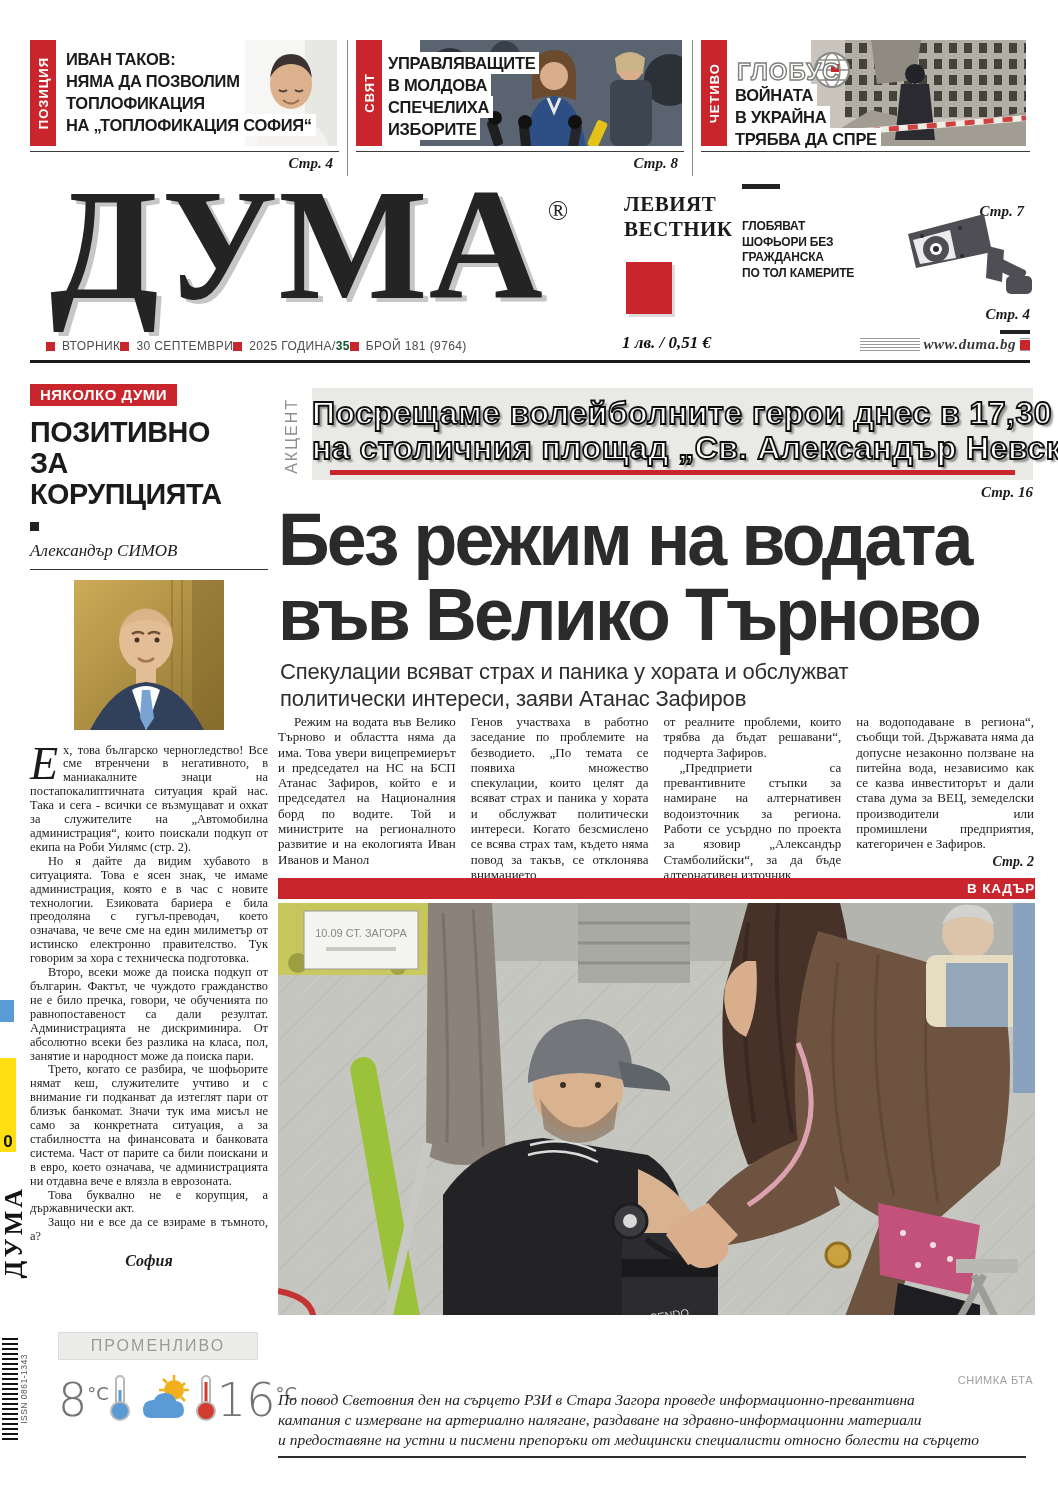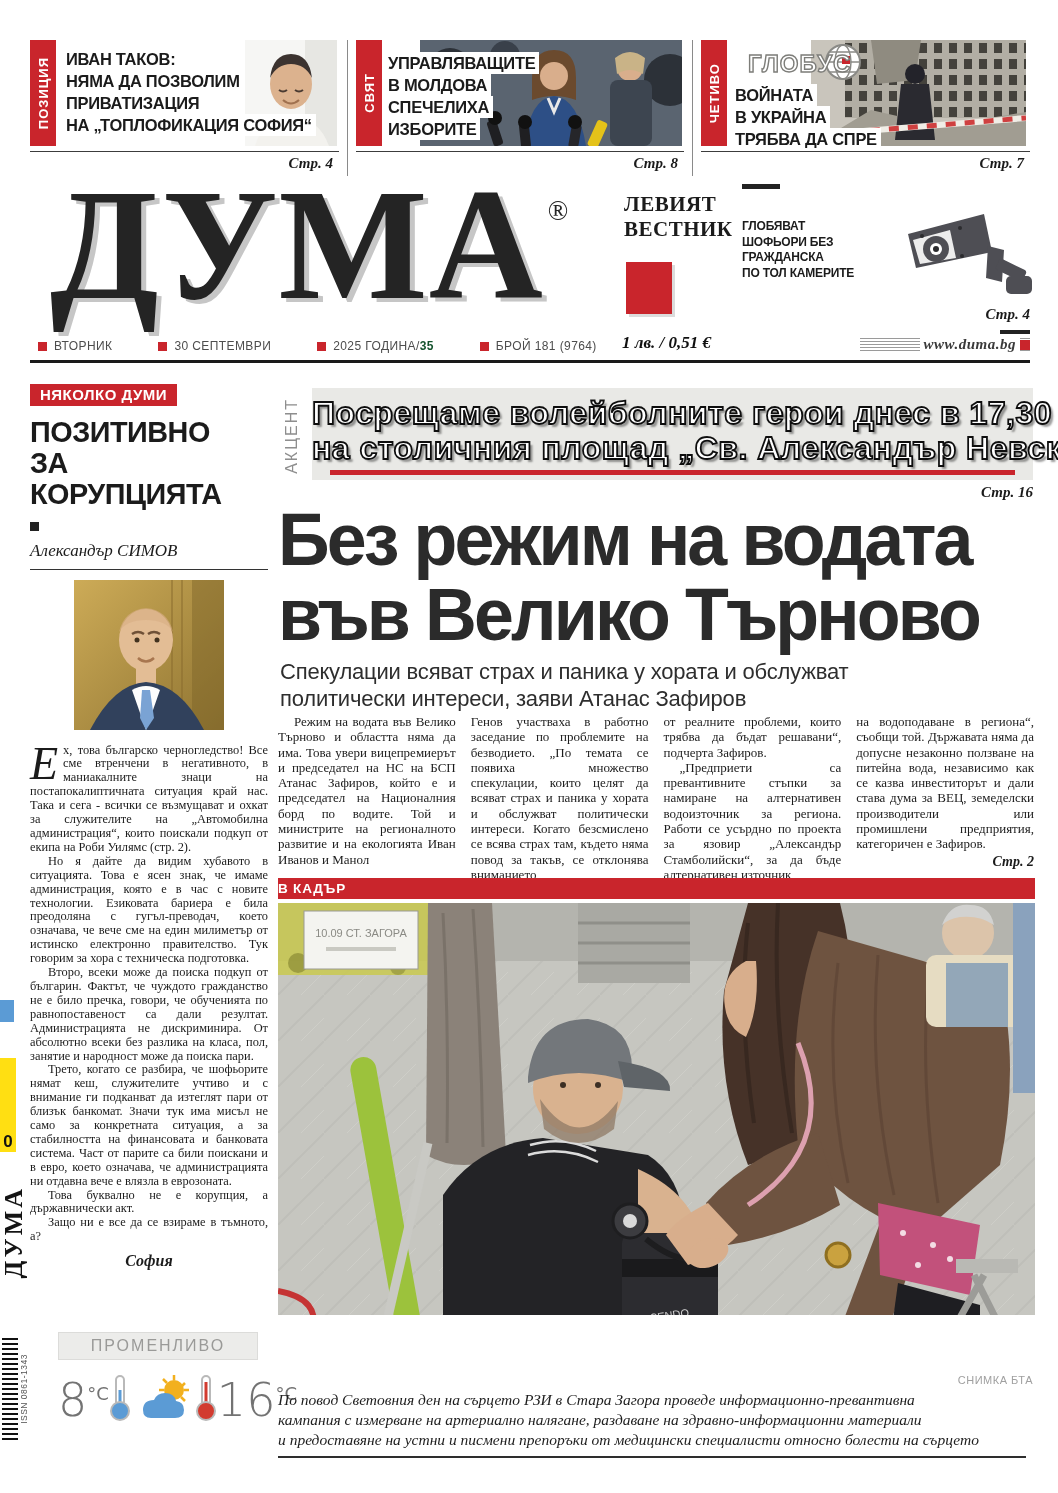--- a/index.html
+++ b/index.html
@@ -28,21 +28,21 @@
   .logo-text { font-family:"Liberation Serif", serif; font-weight:700; font-size:158px; line-height:.80; letter-spacing:1px; color:#242424; text-shadow:5px 4px 0 #c6c6c6; }
   .reg { font-family:"Liberation Serif", serif; font-size:27px; margin-top:14px; margin-left:4px; color:#242424; }
   .tagline { position:absolute; left:594px; top:12px; font-family:"Liberation Serif", serif; font-weight:700; font-size:21px; line-height:1.2; letter-spacing:.5px; }
   .red-sq { position:absolute; left:596px; top:82px; width:46px; height:52px; background:#c9252c; box-shadow:3px 3px 0 #dcdcdc; }
   .promo { position:absolute; left:712px; top:4px; width:292px; height:160px; }
   .promo-dash { width:38px; height:5px; background:#222; }
   .promo-title { margin-top:30px; width:170px; font-weight:700; font-size:12px; line-height:1.3; letter-spacing:-0.2px; }
   .promo-cam { position:absolute; right:2px; top:22px; }
   .promo-page { position:absolute; right:4px; top:122px; font:italic 700 15px "Liberation Serif", serif; }
   .promo-dash2 { position:absolute; right:4px; top:146px; width:30px; height:4px; background:#222; }
-  .dateline { position:absolute; left:8px; top:159px; display:flex; gap:46px; font-size:12px; color:#4d4d4d; letter-spacing:.4px; align-items:center; }
+  .dateline { position:absolute; left:16px; top:159px; display:flex; font-size:12px; color:#4d4d4d; letter-spacing:.4px; align-items:center; }
   .dl-item::before { content:""; display:inline-block; width:9px; height:9px; background:#c9252c; margin-right:7px; vertical-align:-1px; }
   .dl-red { color:#14532d; font-weight:700; }
   .price { position:absolute; left:592px; top:153px; font:italic 700 17px "Liberation Serif", serif; color:#111; }
   .website { position:absolute; right:0; top:156px; width:170px; height:17px; background:repeating-linear-gradient(180deg,#fff 0 2px,#9a9a9a 2px 3px); display:flex; align-items:center; justify-content:flex-end; }
   .website span { background:#fff; padding:0 4px; font:italic 700 15px "Liberation Serif", serif; color:#3a3a3a; letter-spacing:.5px; }
   .website i { display:block; width:10px; height:10px; background:#c9252c; }
   .rule-top { position:absolute; left:30px; top:360px; width:1000px; height:3px; background:#1a1a1a; }
 
   
   .opinion { position:absolute; left:30px; top:384px; width:238px; }
@@ -86,21 +86,21 @@
   .headline { position:absolute; left:278px; top:502px; transform:scaleX(.97); transform-origin:left top; }
   .headline div { font-weight:700; font-size:74px; line-height:75px; letter-spacing:-3px; color:#2b2b2b; white-space:nowrap; }
   .subhead { position:absolute; left:280px; top:658px; font-size:22px; line-height:27px; color:#2e2e2e; letter-spacing:-0.2px; }
   .cols { position:absolute; left:278px; top:714px; width:756px; display:flex; gap:15px; }
   .col { width:178px; }
   .col p { font-family:"Liberation Serif", serif; font-size:13px; line-height:15.3px; text-align:justify; }
   .col p.ind { text-indent:16px; }
   .col-page { text-align:right; font:italic 700 14px "Liberation Serif", serif; margin-top:2px; }
 
   
-  .kicker { position:absolute; left:278px; top:878px; width:757px; height:21px; background:#c9252c; display:flex; align-items:center; justify-content:flex-start; }
+  .kicker { position:absolute; left:278px; top:878px; width:757px; height:21px; background:#c9252c; display:flex; align-items:center; justify-content:flex-end; }
   .kicker span { color:#fff; font-weight:700; font-size:13.5px; letter-spacing:.8px; }
   .news-photo { position:absolute; left:278px; top:903px; width:757px; height:412px; overflow:hidden; background:#c6c6c0; }
   .credit { position:absolute; left:278px; top:1374px; width:755px; text-align:right; font-size:11px; color:#a0a0a0; letter-spacing:.5px; }
   .caption { position:absolute; left:278px; top:1390px; width:752px; font:italic 15.5px/1.28 "Liberation Serif", serif; color:#1d1d1d; }
   .rule-bottom { position:absolute; left:278px; top:1456px; width:748px; height:2px; background:#2e2e2e; }
 </style>
 </head>
 <body>
 
 <div class="page">
@@ -119,21 +119,21 @@
           <path d="M25 38 Q28 14 46 14 Q64 14 67 38 Q60 24 46 24 Q32 24 25 38 Z" fill="#3c3330"></path>
           <path d="M34 50 q4 3 8 0 M50 50 q4 3 8 0" stroke="#4a3b32" stroke-width="2" fill="none"></path>
           <path d="M38 60 q8 7 16 0" stroke="#a0714f" stroke-width="2" fill="none"></path>
           <path d="M10 106 Q18 78 46 76 Q74 78 84 106 Z" fill="#f3f2ee"></path>
           <path d="M40 78 L46 92 L52 78" stroke="#cfcfc8" stroke-width="2" fill="none"></path>
         </svg>
       </div>
       <div class="t-title" style="left:36px; top:8px;">
         <div>ИВАН ТАКОВ:</div>
         <div>НЯМА ДА ПОЗВОЛИМ</div>
-        <div>ПРИВАТИЗАЦИЯ</div>
+        <div>ТОПЛОФИКАЦИЯ</div>
         <div>НА „ТОПЛОФИКАЦИЯ СОФИЯ“</div>
       </div>
       <div class="t-rule"></div>
       <div class="t-page">Стр. 4</div>
     </div>
 
     <div class="teaser sep" style="width:345px;">
       <div class="t-tag" style="left:8px;">
           <span class="vtext">СВЯТ</span>
         </div>
@@ -186,36 +186,36 @@
           <rect width="215" height="106" fill="#c9c5bc"></rect>
           <rect x="34" y="0" width="181" height="78" fill="url(#win)"></rect>
           <path d="M60 0 L110 0 L104 40 L66 44 Z" fill="#8f8b80"></path>
           <polygon points="0,106 60,70 130,86 215,72 215,106" fill="#a19d92"></polygon>
           <circle cx="104" cy="34" r="10" fill="#23232a"></circle>
           <path d="M90 44 L118 44 L124 100 L84 100 Z" fill="#2a2a30"></path>
           <path d="M40 92 L215 78" stroke="#f0ede6" stroke-width="6" fill="none"></path>
           <path d="M40 92 L215 78" stroke="#cf4040" stroke-width="5" stroke-dasharray="10 9" fill="none"></path>
         </svg>
       </div>
-      <div class="t-logo" style="left:42px; top:2px;margin-left:11px;">
+      <div class="t-logo" style="left:42px; top:10px;">
         <svg width="120" height="42" viewBox="0 0 120 42">
           <circle cx="97" cy="20" r="17" fill="#fff" stroke="#8a8a86" stroke-width="2"></circle>
           <ellipse cx="97" cy="20" rx="8" ry="17" fill="none" stroke="#8a8a86" stroke-width="1.5"></ellipse>
           <path d="M80 20 h34 M83 10 h28 M83 30 h28" stroke="#8a8a86" stroke-width="1.5"></path>
           <rect x="96" y="14" width="8" height="8" fill="#c9252c"></rect>
           <text x="2" y="30" font-family="Liberation Sans, sans-serif" font-size="24" font-weight="700" fill="#ffffff" stroke="#7d7d79" stroke-width="1.4" letter-spacing="1">ГЛОБУС</text>
         </svg>
       </div>
       <div class="t-title" style="left:42px; top:44px;">
         <div>ВОЙНАТА</div>
         <div>В УКРАЙНА</div>
         <div>ТРЯБВА ДА СПРЕ</div>
       </div>
       <div class="t-rule" style="left:8px; right:0;"></div>
-      <div class="t-page" style="right:6px;">Стр. 7</div>
+      <div class="t-page" style="right:6px;margin-top:48px;">Стр. 7</div>
     </div>
   </div>
 
   <div class="masthead">
     <div class="logo">
       <span class="logo-text">ДУМА</span>
       <span class="reg">®</span>
     </div>
     <div class="tagline">
       <div>ЛЕВИЯТ</div>

